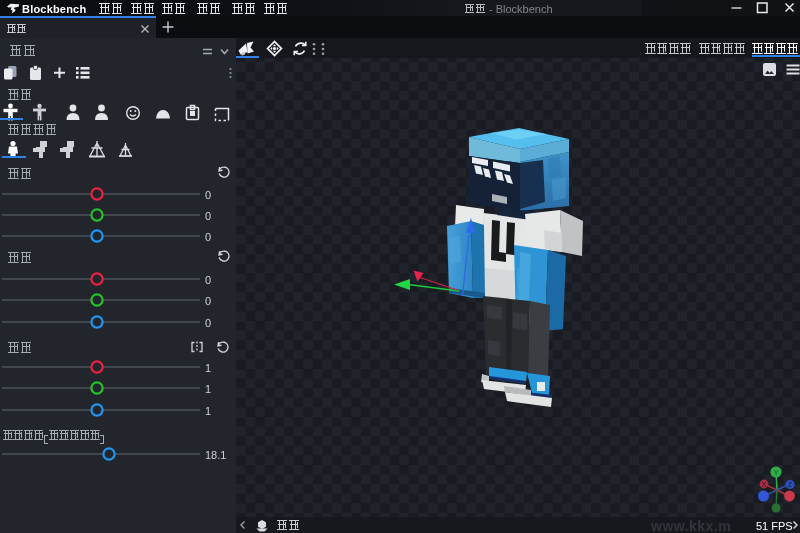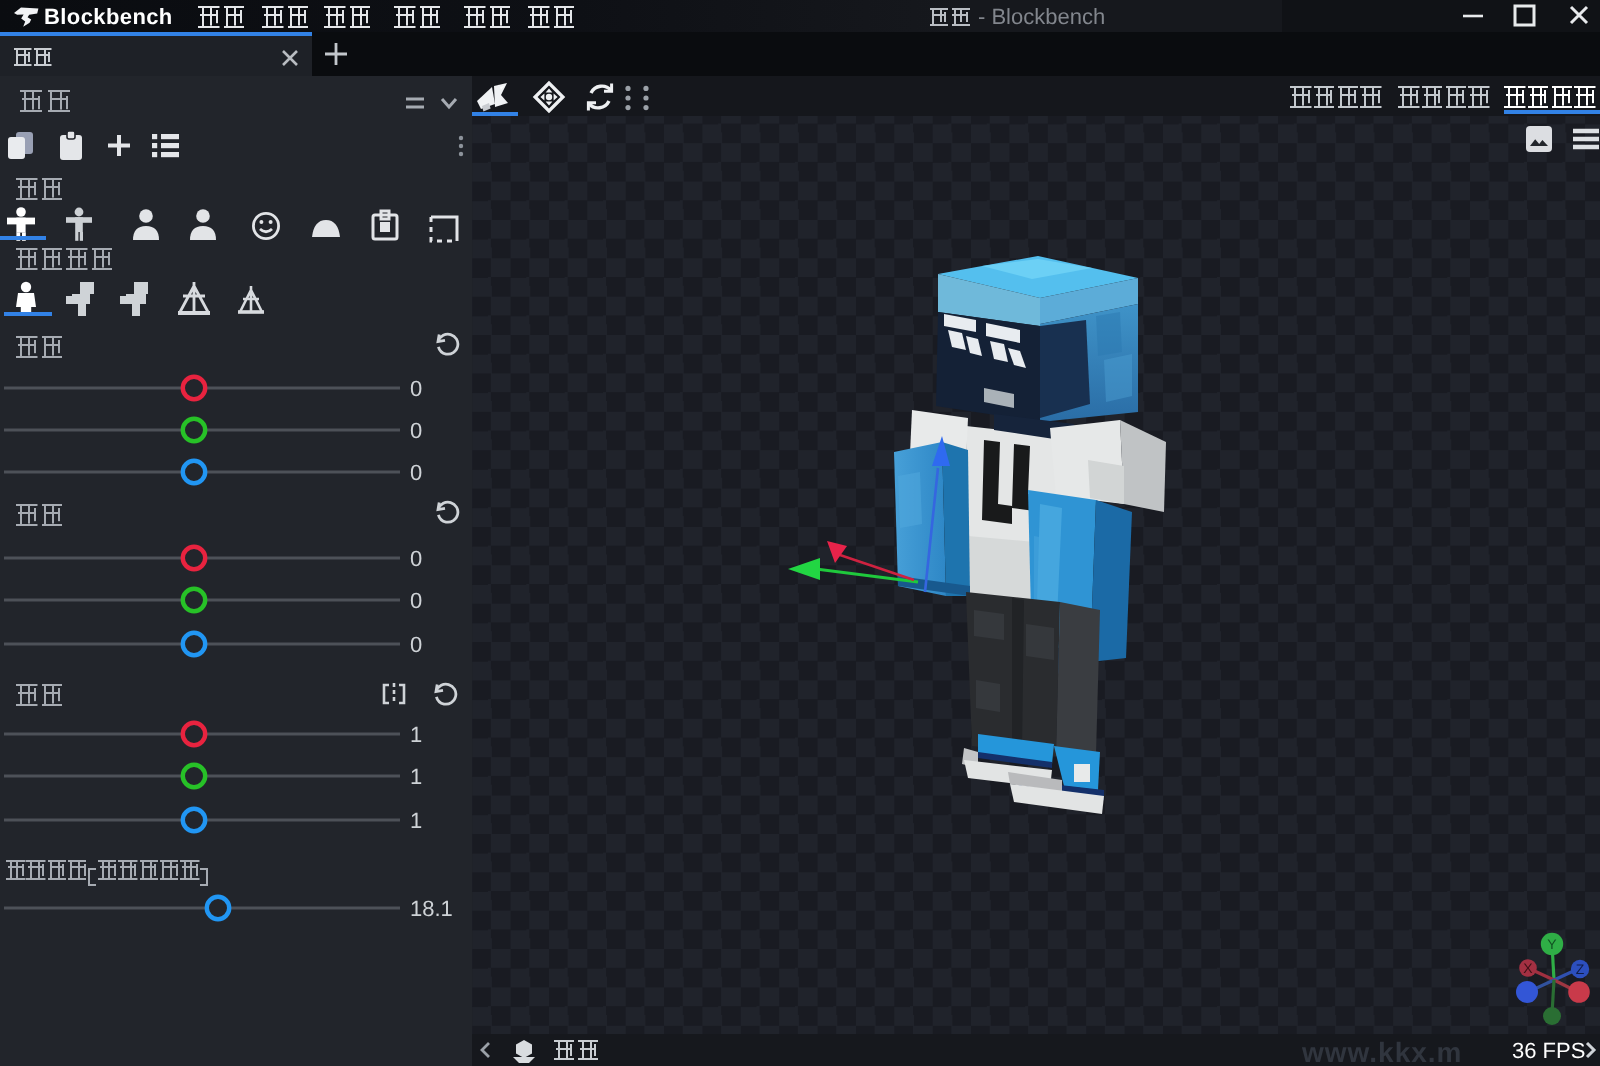--- a/index.html
+++ b/index.html
@@ -355,16 +355,16 @@
 <div class="a" id="statusbar">
   <svg class="a" style="left:2px;top:3px" width="10" height="10" viewBox="0 0 10 10">
       <path d="M6.5 1.5 L3 5 L6.5 8.5" stroke="#9ba1a8" stroke-width="1.4" fill="none"></path>
     </svg>
   <svg class="a" style="left:19px;top:2px" width="14" height="14" viewBox="0 0 14 14">
       <path d="M7 1 L11 3.2 V7.8 L7 10 L3 7.8 V3.2 Z" fill="#d9dcdf"></path>
       <path d="M1.5 9.5 H12.5 L9.5 12.5 H4.5 Z" fill="#d9dcdf"></path>
     </svg>
   <div class="a" style="left:41px;top:3px;color:#c9cdd2"><b class="g" style="width:10px;height:10px;margin-right:2px"></b><b class="g" style="width:10px;height:10px;margin-right:2px"></b></div>
   <div class="a" style="left:415px;top:1px;color:#30353e;font-size:14px;font-weight:bold;letter-spacing:0.5px">www.kkx.m</div>
-  <div class="a" style="left:520px;top:3px;color:#fff;font-size:11px">36 FPS</div>
+  <div class="a" style="left:520px;top:3px;color:#fff;font-size:11px">51 FPS</div>
   <svg class="a" style="left:554px;top:3px" width="10" height="10" viewBox="0 0 10 10">
       <path d="M3.5 1.5 L7 5 L3.5 8.5" stroke="#cfd3d7" stroke-width="1.5" fill="none"></path>
     </svg>
 </div>
 </body></html>

